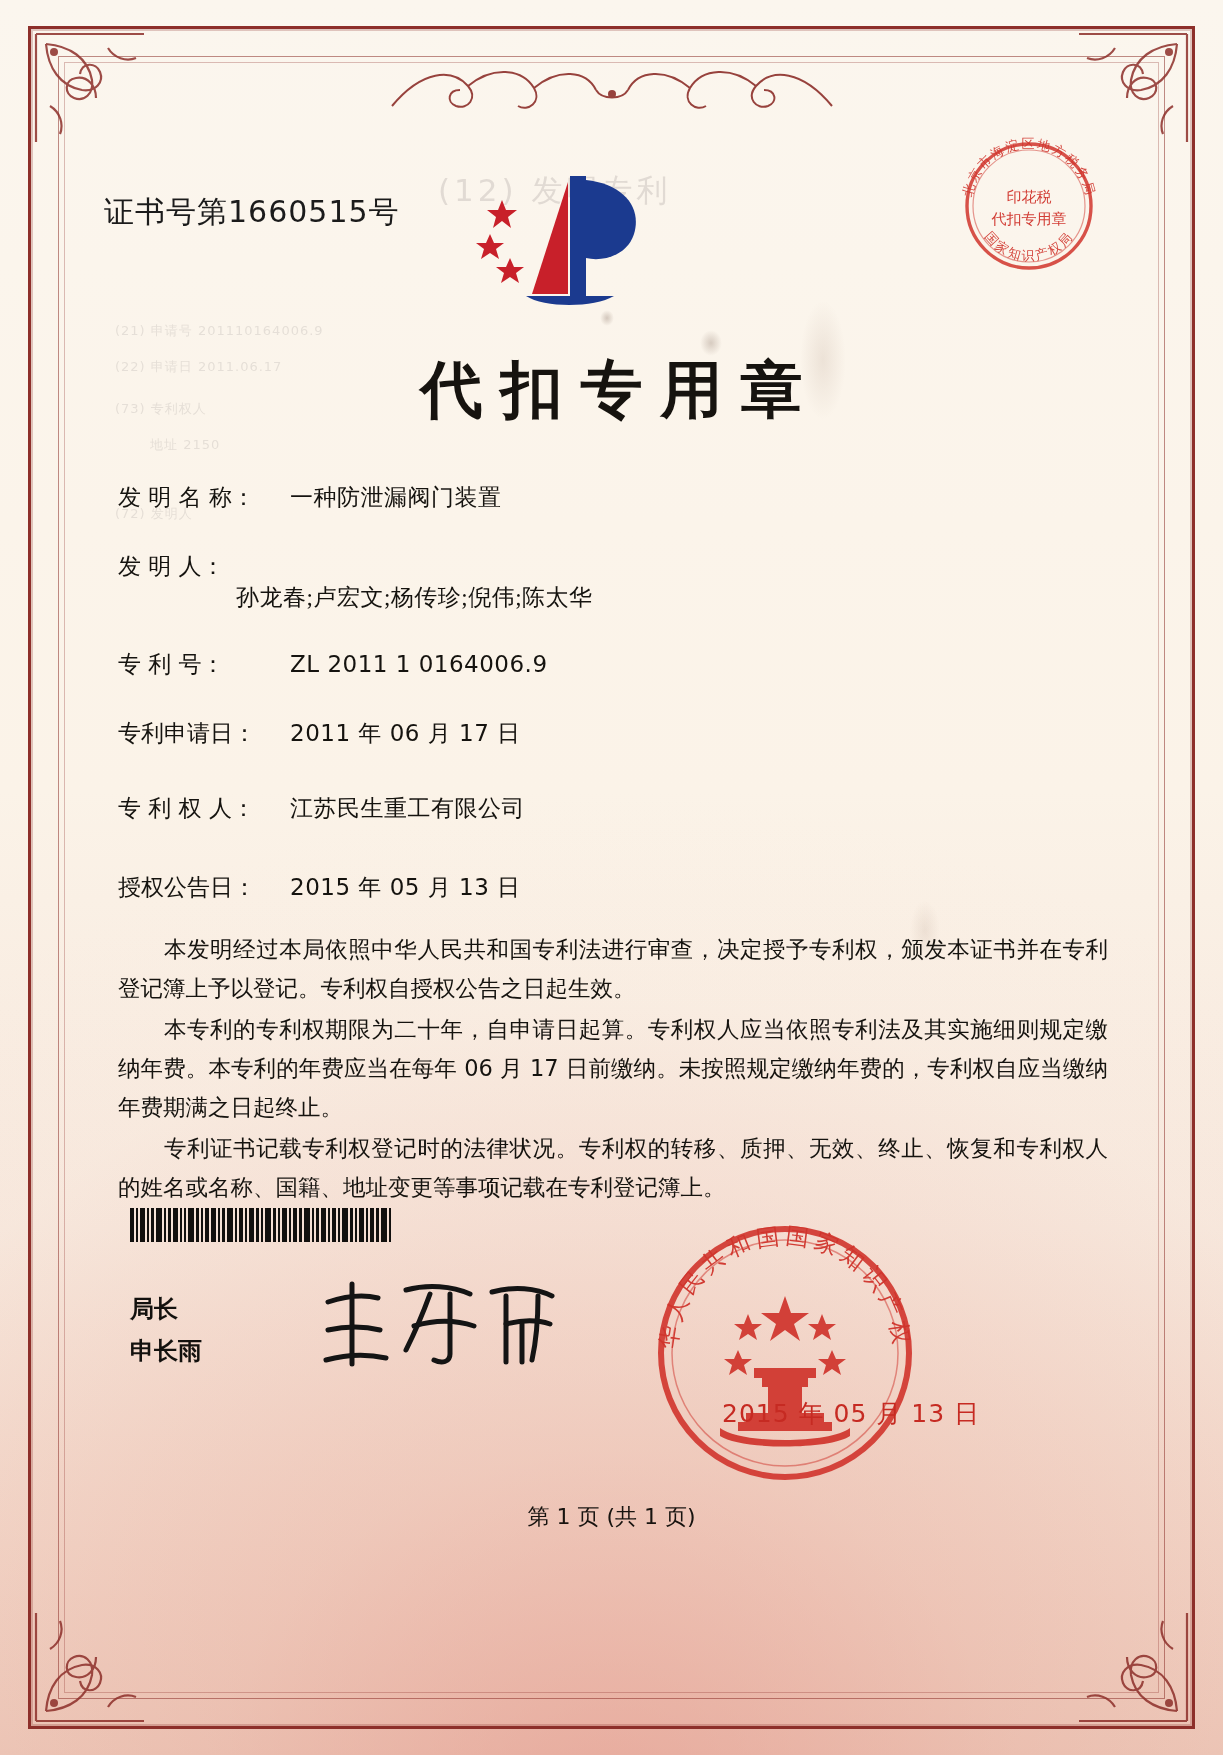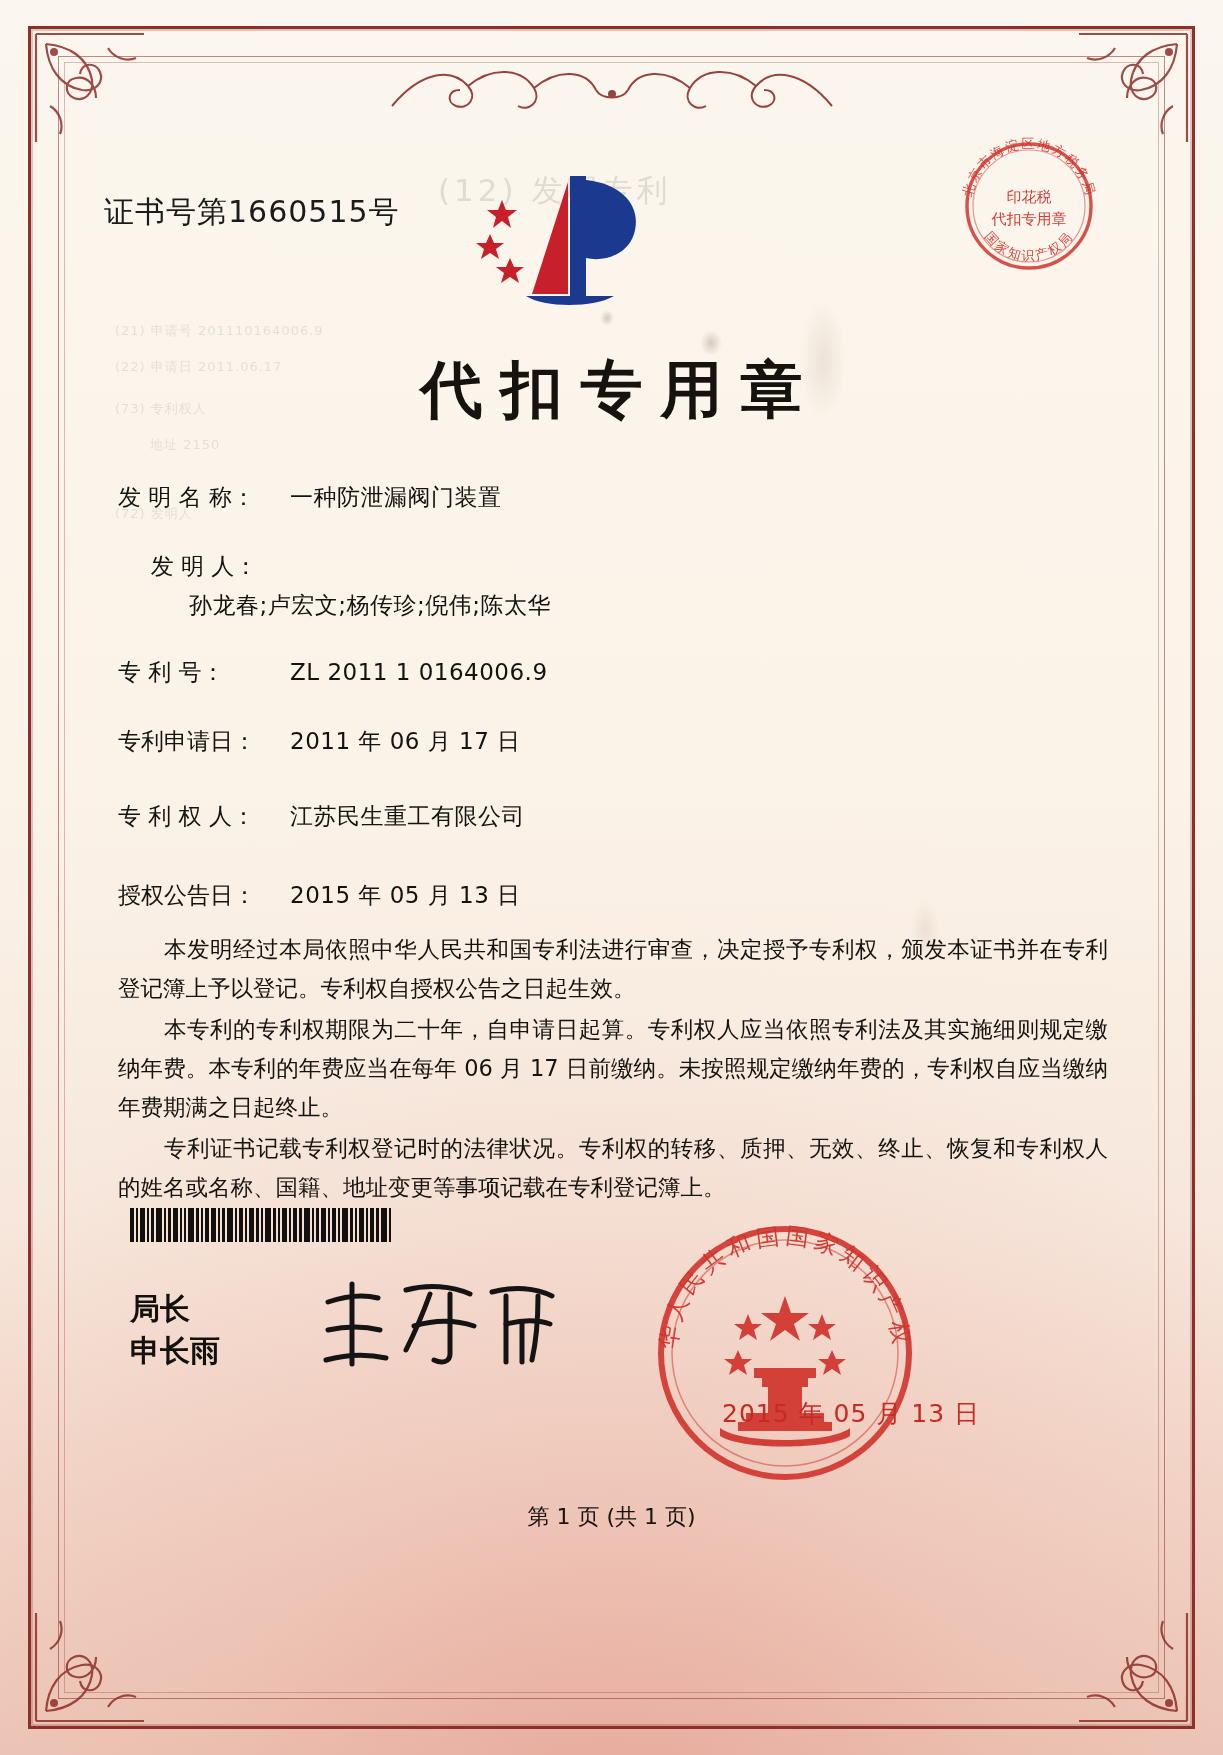--- a/index.html
+++ b/index.html
@@ -140,25 +140,26 @@
     width: 172px;
     flex: none;
     letter-spacing: 0px;
     white-space: nowrap;
   }
   .field-value {
     flex: 1;
     letter-spacing: 0.5px;
   }
   .field-value-2 {
-    margin-left: 71px;
+    margin-left: 118px;
     font-size: 23px;
     margin-top: -26px;
     margin-bottom: 34px;
     letter-spacing: 0.5px;
+    font-family: Liberation Serif, serif;
   }
 
   
   .body-text {
     position: absolute;
     left: 118px;
     top: 930px;
     width: 990px;
     font-family: "DejaVu Sans", sans-serif;
     font-size: 22.5px;
@@ -187,21 +188,21 @@
     background: #12100e;
     margin-right: 2px;
   }
 
   
   .sig-block {
     position: absolute;
     left: 130px;
     top: 1288px;
     font-family: "DejaVu Sans", sans-serif;
-    font-size: 30px;
+    font-size: 24px;
     line-height: 42px;
     color: #13110e;
     font-weight: bold;
   }
   .signature {
     position: absolute;
     left: 310px;
     top: 1268px;
     width: 260px;
     height: 110px;
@@ -371,21 +372,21 @@
 
   <div class="main-title">代扣专用章</div>
 
   <div class="fields">
 
     <div class="field-row">
       <span class="field-label">发 明 名 称：</span>
       <span class="field-value">一种防泄漏阀门装置</span>
     </div>
 
-    <div class="field-row" style="margin-bottom:8px;text-align:center;">
+    <div class="field-row" style="margin-bottom:0;">
       <span class="field-label">发 明 人：</span>
     </div>
     <div class="field-value-2" style="margin-top:0; margin-bottom:36px;">孙龙春;卢宏文;杨传珍;倪伟;陈太华</div>
 
     <div class="field-row">
       <span class="field-label">专 利 号：</span>
       <span class="field-value">ZL 2011 1 0164006.9</span>
     </div>
 
     <div class="field-row" style="margin-bottom:44px;">

